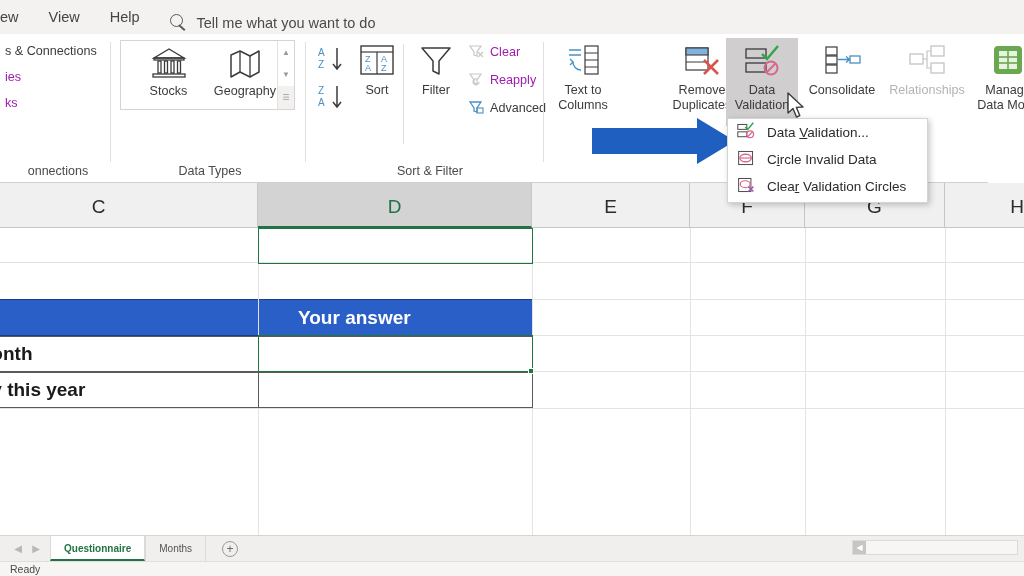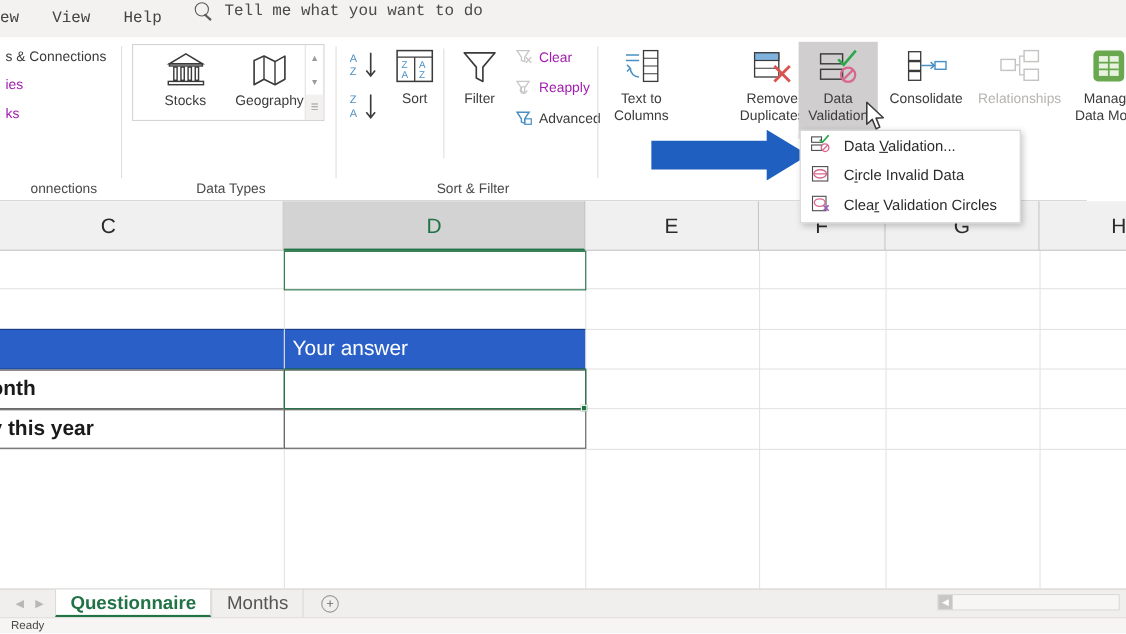--- a/index.html
+++ b/index.html
@@ -6,21 +6,21 @@
   html, body {
     width: 1024px; height: 576px;
     font-family: "Liberation Sans", sans-serif;
     overflow: hidden; background: #ffffff;
   }
   #app { position: relative; width: 1024px; height: 576px; }
 
   
   .tabstrip {
     position: absolute; left: 0; top: 0; width: 1024px; height: 34px;
-    background: #f3f2f1; display: flex; align-items: flex-start; font-family: Liberation Mono, monospace;
+    background: #f3f2f1; display: flex; align-items: flex-end;
   }
   .tab { font-size: 14.5px; color: #444444; padding: 0 15px; line-height: 34px; }
   .tab.clipped { padding-left: 0; }
   .searchbox { display: flex; align-items: center; margin-left: 12px; color: #555; }
   .searchbox .mag { width: 22px; height: 22px; display:inline-block; position: relative; }
   .searchbox .mag::before {
     content: ""; position: absolute; left: 3px; top: 2px; width: 11px; height: 11px;
     border: 1.6px solid #5a5a5a; border-radius: 50%;
   }
   .searchbox .mag::after {
@@ -96,42 +96,42 @@
     border-right: 1px solid #c6c6c6;
   }
   .colcell.sel { background: #d3d3d3; color: #217346; border-bottom: 2px solid #217346; }
   .gridarea { position: absolute; left: 0; top: 45px; width: 1024px; height: 307px; }
   .vline { position: absolute; top: 0; bottom: 0; width: 1px; background: #e3e3e3; }
   .hline { position: absolute; left: 0; right: 0; height: 1px; background: #e3e3e3; }
 
   .cell { position: absolute; font-size: 19px; }
   .cell.bordered { border: 1px solid #5a5a5a; background: #fff; }
   .cell.headerfill { background: #2a5fc8; }
-  .cell.headerfill .txt { color: #ffffff; font-weight: normal; }
+  .cell.headerfill .txt { color: #ffffff; font-weight: bold; margin-left: 32px; }
   .cell .txt {
     position: absolute; left: 7px; top: 50%; transform: translateY(-50%);
     font-size: 19px; color: #1a1a1a; font-weight: bold; white-space: nowrap;
   }
   .selbox {
     position: absolute; border: 1.6px solid #217346; z-index: 5; pointer-events: none;
   }
   .fillhandle {
     position: absolute; width: 6px; height: 6px; background: #217346;
     border: 1px solid #fff; z-index: 6;
   }
 
   
   .tabbar {
     position: absolute; left: 0; top: 535px; width: 1024px; height: 26px;
     background: #f0efee; border-top: 1px solid #d6d4d2; display: flex; align-items: center;
   }
   .navarrows { display: flex; gap: 2px; margin: 0 6px 0 10px; color: #b9b7b5; font-size: 10px; }
   .navarrows span { width: 16px; text-align: center; }
   .sheettab {
-    font-size: 17px; padding: 0 13px; height: 25px; line-height: 25px; color: #545454;
+    font-size: 10px; padding: 0 13px; height: 25px; line-height: 25px; color: #545454;
     border-left: 1px solid #dcdad8; border-right: 1px solid #dcdad8;
   }
   .sheettab.active {
     background: #ffffff; color: #217346; font-weight: bold;
     border-bottom: 2px solid #217346;
   }
   .addsheet { margin-left: 16px; width: 16px; height: 16px; border: 1px solid #9a9a9a;
     border-radius: 50%; color: #6a6a6a; font-size: 12px; line-height: 14px; text-align: center; }
   .hscroll {
     position: absolute; right: 6px; top: 4px; width: 166px; height: 15px;

